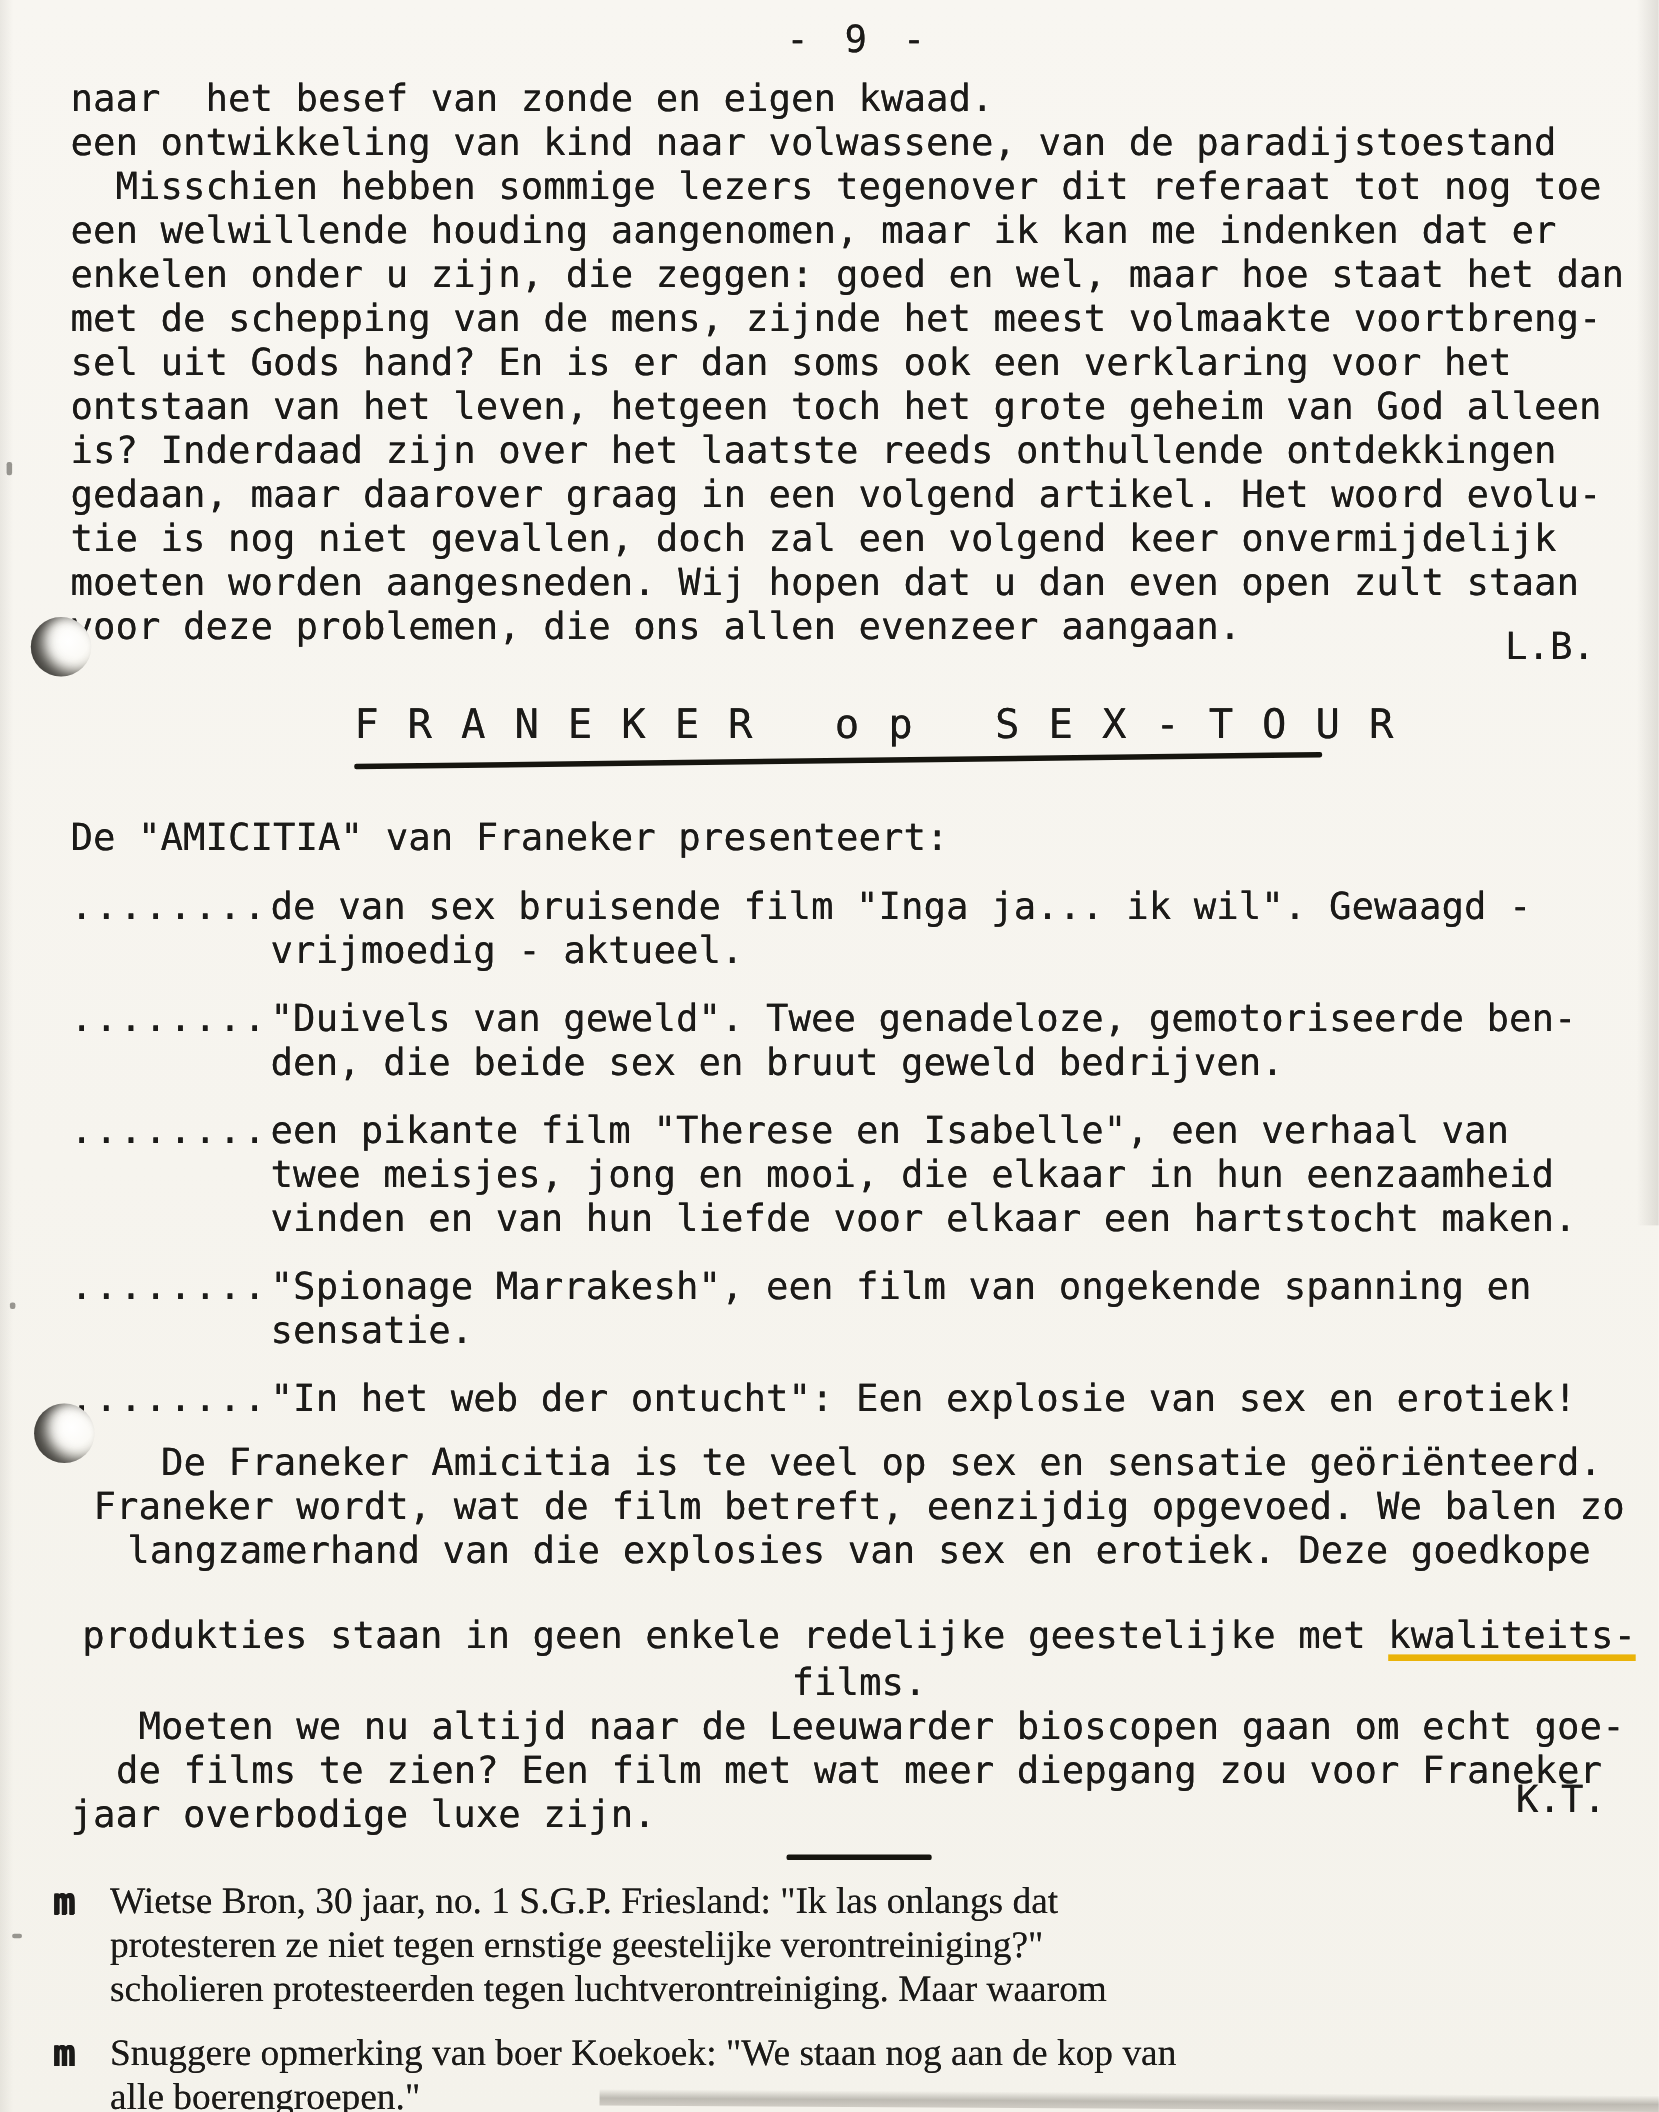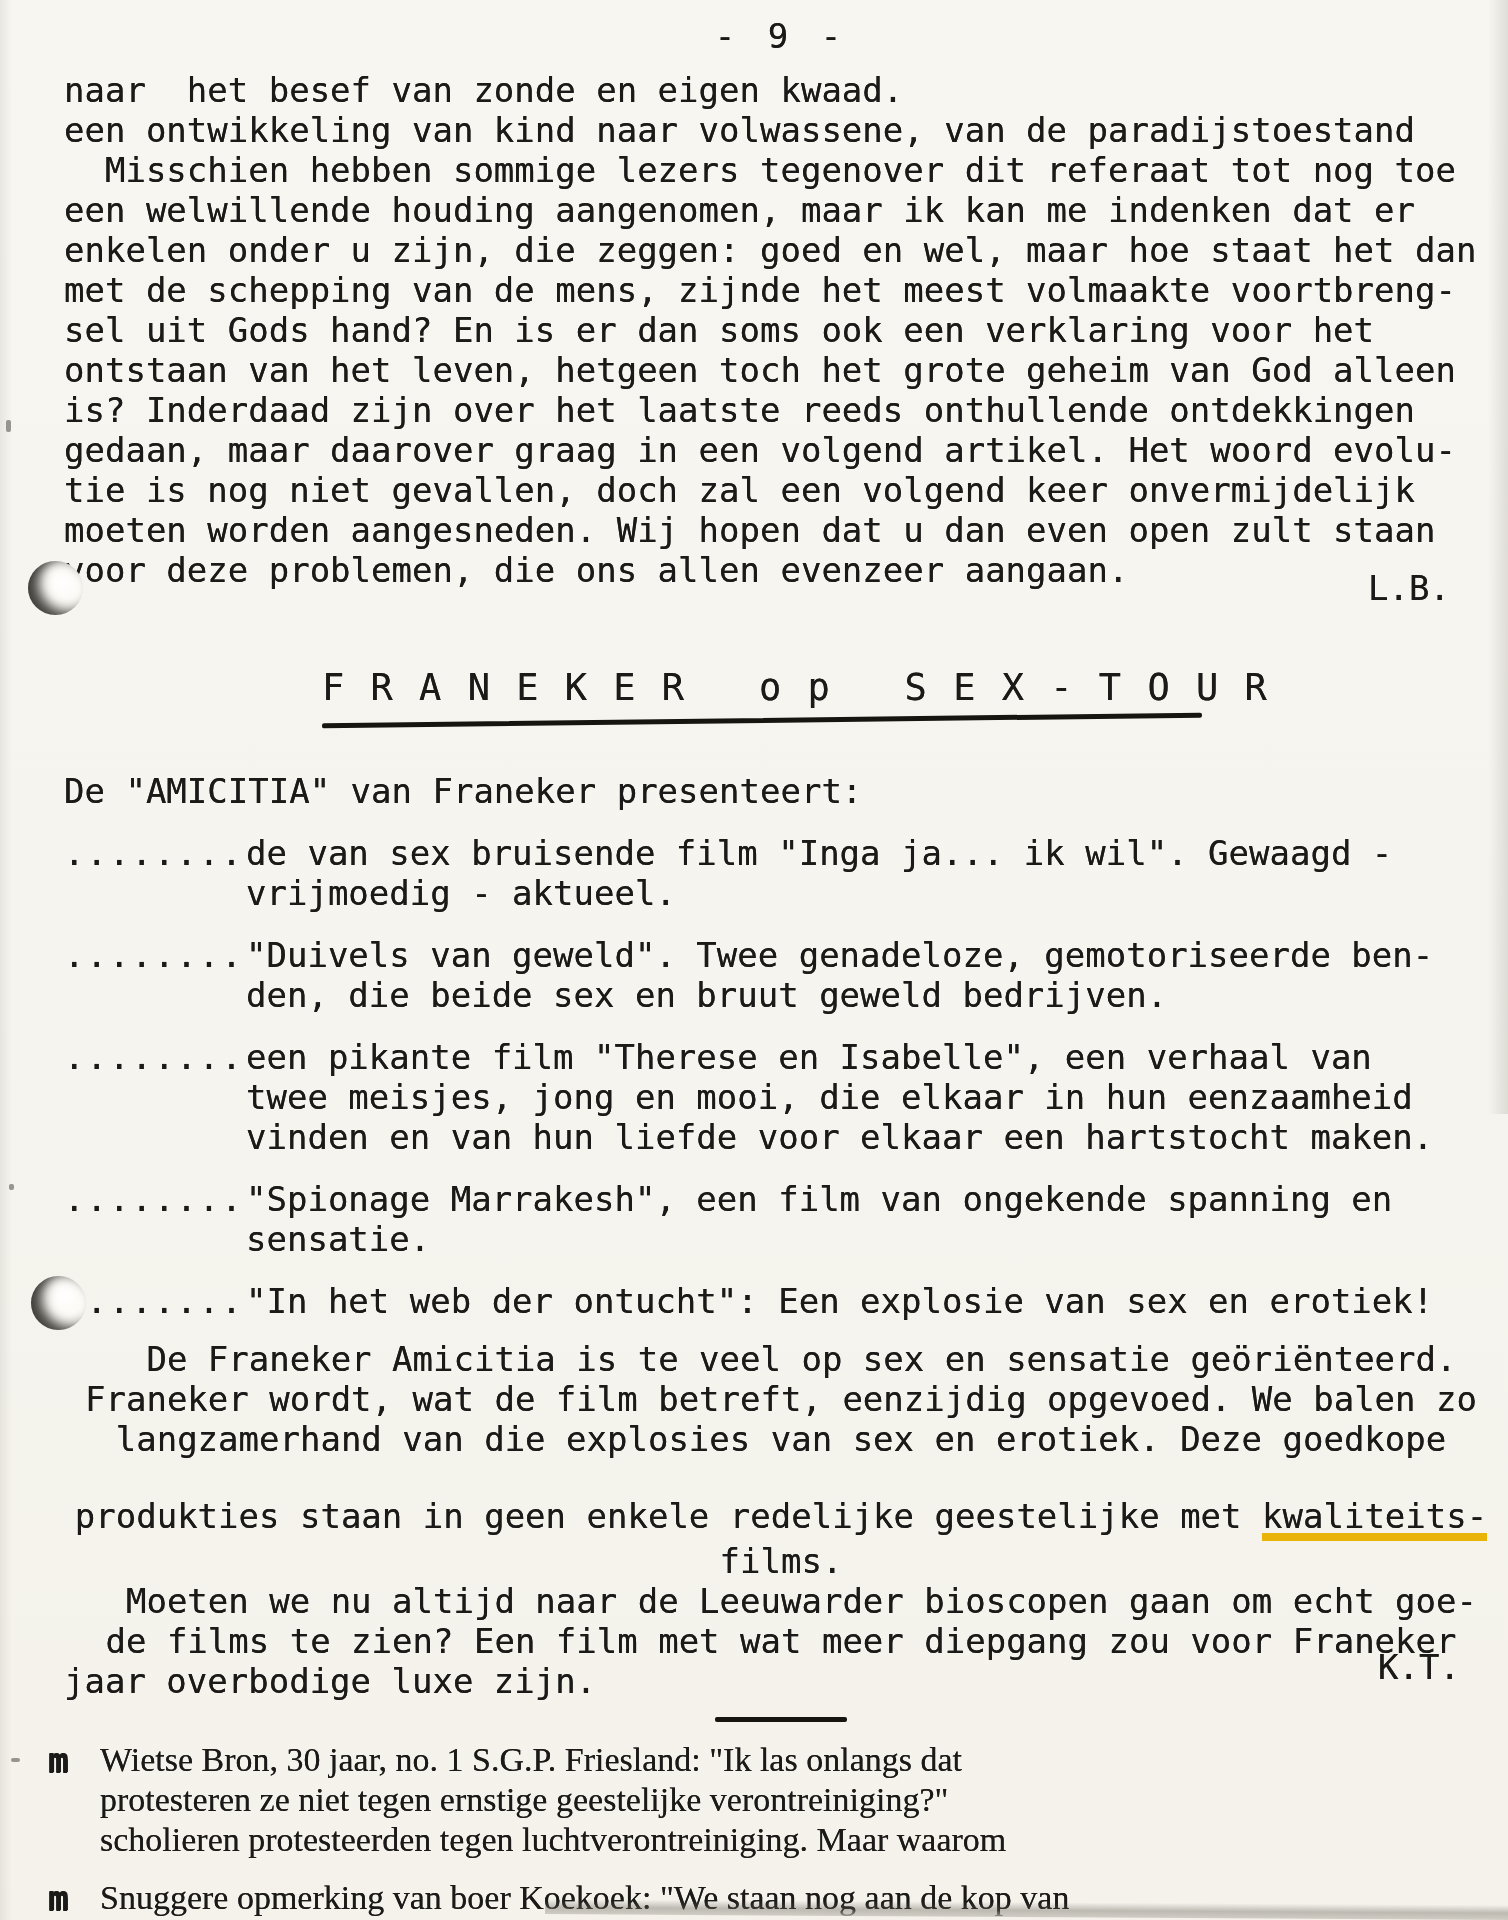--- a/index.html
+++ b/index.html
@@ -30,21 +30,21 @@
     text-align: center;
     letter-spacing: 6px;
     margin-bottom: 14px;
   }
   .sig-lb {
     text-align: right;
     padding-right: 48px;
     margin-top: -22px;
   }
   .heading-wrap {
-    margin-top: 60px;
+    margin-top: 31px;
     margin-left: 258px;
     width: 880px;
     text-align: center;
   }
   .heading-title {
     white-space: pre;
     font-size: 37px;
     letter-spacing: 2px;
   }
   .heading-underline {
@@ -64,21 +64,21 @@
   .leader {
     white-space: pre;
     flex: 0 0 auto;
     width: 182px;
     letter-spacing: 2px;
   }
   .film-text { flex: 1 1 auto; }
   .commentary { margin-top: 18px; text-align: center; }
   .ul-word {
     display: inline-block;
-    border-bottom: 8px solid #eab308;
+    border-bottom: 6px solid #eab308;
     line-height: 34px;
     margin-top: 40px;
   }
   .kt-line {
     display: flex;
     justify-content: space-between;
     padding-right: 38px;
   }
   .sig-kt { transform: translateY(-14px); }
   .divider {

